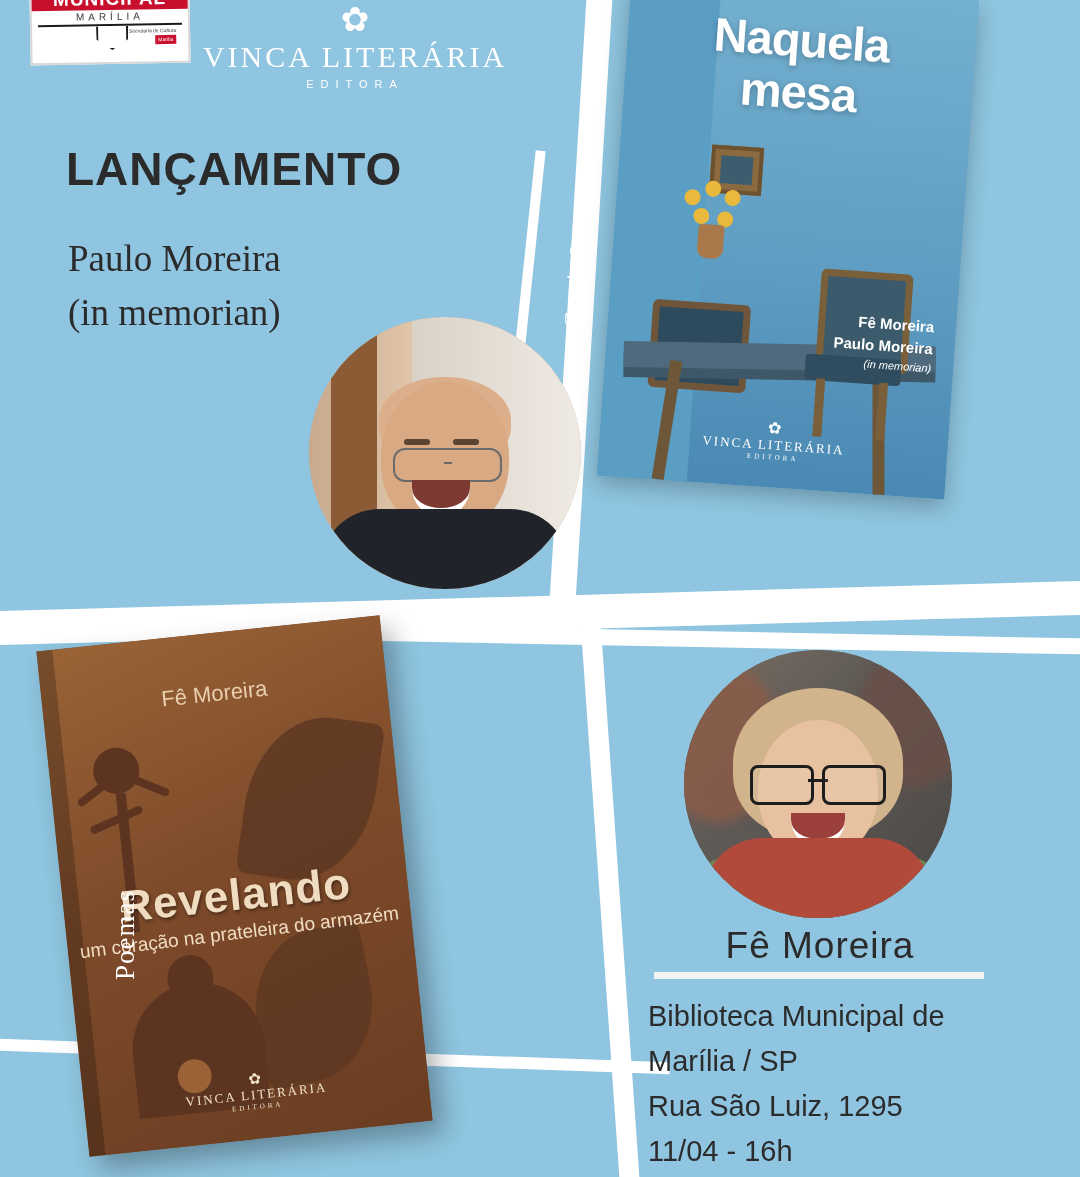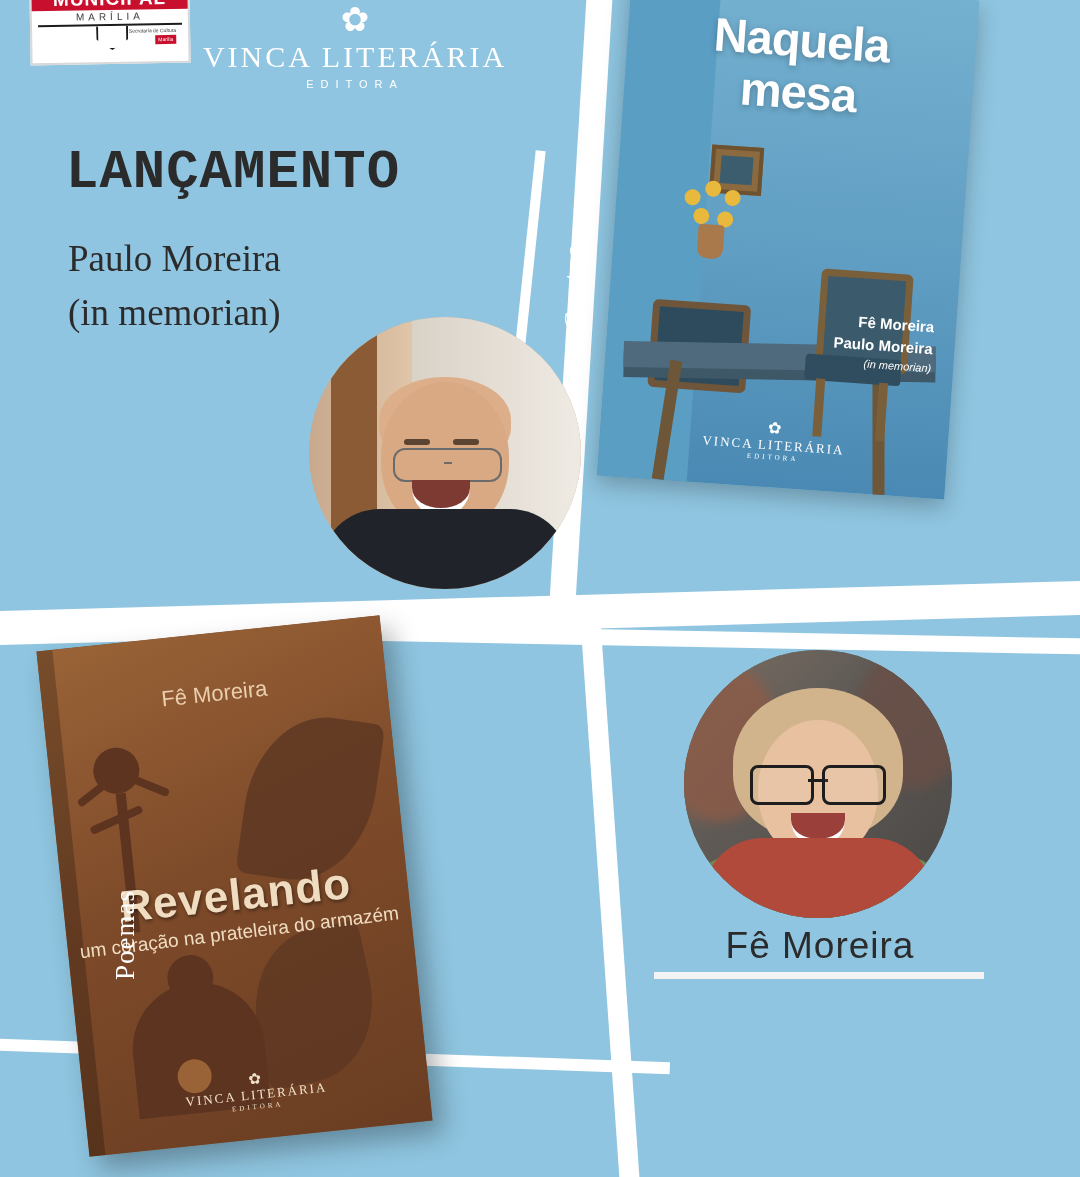--- a/index.html
+++ b/index.html
@@ -158,23 +158,23 @@
     font-family: "Liberation Sans", sans-serif;
     font-size: 11px;
     letter-spacing: 7px;
     margin-top: 4px;
   }
 
   .headline {
     position: absolute;
     top: 142px;
     left: 66px;
-    font-family: Liberation Mono, monospace;
+    font-family: Liberation Sans, sans-serif;
     font-weight: bold;
-    font-size: 54px;
+    font-size: 46px;
     letter-spacing: 1px;
     color: #2b2b2b;
   }
   .subhead {
     position: absolute;
     top: 232px;
     left: 68px;
     width: 430px;
     font-family: "Liberation Serif", serif;
     font-size: 37px;
@@ -705,14 +705,20 @@
         <div class="lens r"></div>
     </div>
     <div class="smile"></div>
     <div class="jacket"></div>
     <div class="scarf"></div>
   </div>
 
   <div class="fe-name">Fê  Moreira</div>
   <div class="fe-rule"></div>
 
+  <div class="venue">
+    <div>Biblioteca Municipal de</div>
+    <div>Marília / SP</div>
+    <div>Rua São Luiz, 1295</div>
+    <div>11/04 - 16h</div>
+  </div>
 
 </div>
 
 </body></html>

